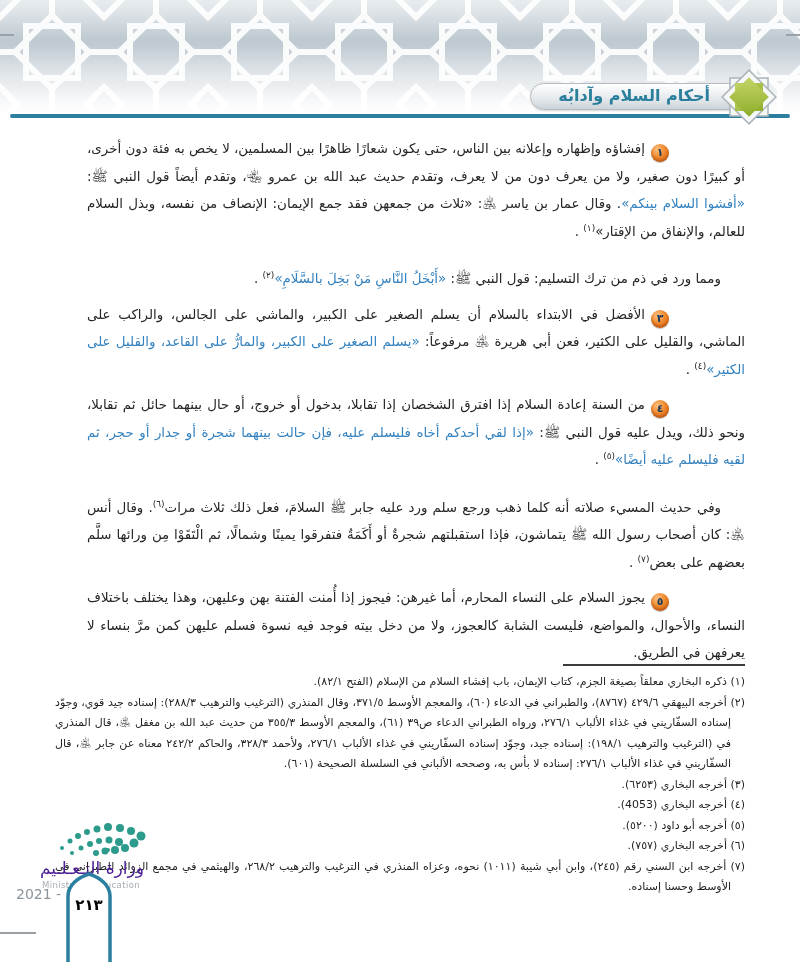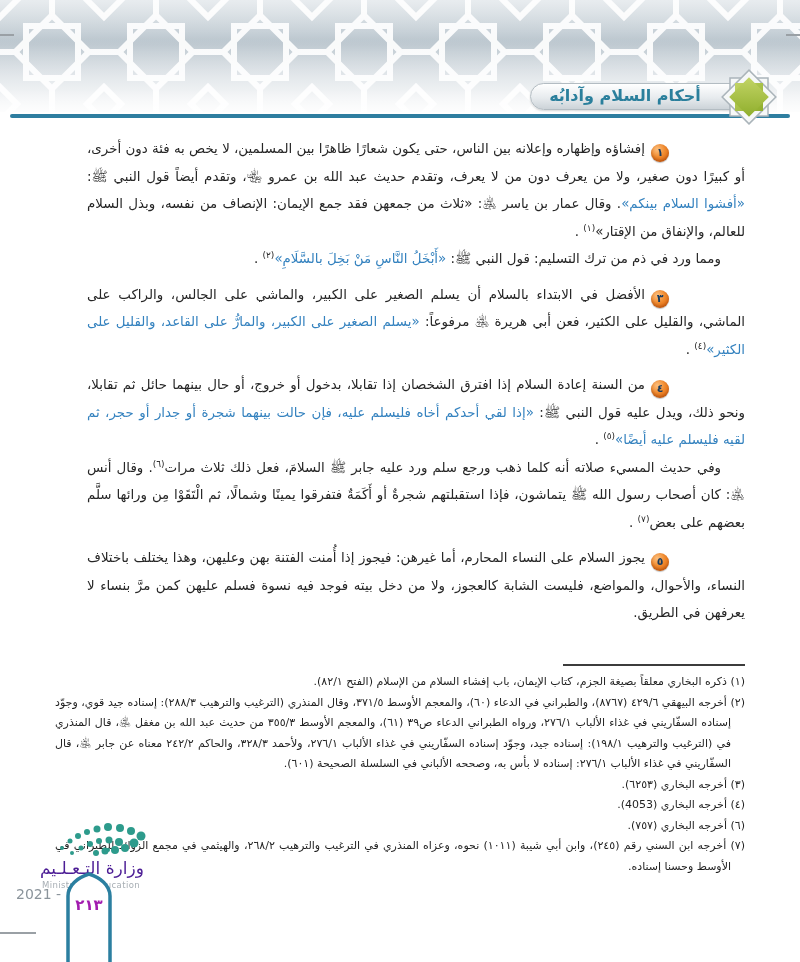--- a/index.html
+++ b/index.html
@@ -19,31 +19,31 @@
   .crop-bl-h { top:932px; left:0; width:36px; height:2px; }
   .crop-bl-v { top:938px; left:71px; width:2px; height:24px; }
 
   
   .title-wrap { position:absolute; top:80px; right:38px; width:232px; height:34px; }
   .title-bar  { position:absolute; top:3px; right:18px; left:0; height:27px;
                 background:linear-gradient(#ffffff,#e7ebee 55%,#ccd3d8);
                 border:1px solid #b3bcc2; border-radius:14px;
                 box-shadow:0 1px 2px rgba(0,0,0,.15); }
   .title-text { position:absolute; top:3px; right:52px; left:10px; height:27px;
-                line-height:26px; text-align:center; direction:rtl;
+                line-height:26px; text-align:right; direction:rtl;
                 color:#2a7f9c; font-weight:bold; font-size:16px; }
   .title-star { position:absolute; top:-12px; right:-16px; width:58px; height:58px; }
 
   
   .content { position:absolute; top:127px; right:55px; width:658px;
              direction:rtl; text-align:justify; color:#262626;
              font-size:13.4px; line-height:27.5px; }
   .para { margin-bottom:6px; }
   .block-num { text-indent:76px;margin-top:8px; }
-  .block-sub { text-indent:24px; }
+  .block-sub { text-indent:24px;margin-top:20px; }
   .num-badge { display:inline-block; width:18px; height:18px; border-radius:50%;
                background:radial-gradient(circle at 35% 30%, #fcbf7e, #f08a2e 45%, #dd5f07);
                box-shadow:inset 0 -2px 3px rgba(120,40,0,.4), 0 1px 1px rgba(0,0,0,.25);
                color:#173a5e; font-weight:bold; font-size:11px; line-height:18px;
                text-align:center; text-indent:0; vertical-align:-3px; margin-left:6px; }
   .hadith { color:#3482bf; }
   .fn-ref { font-size:9px; vertical-align:super; line-height:0; }
 
   
   .fn-sep { position:absolute; top:664px; right:55px; width:182px; height:2px; background:#3c3c3c; }
@@ -65,21 +65,21 @@
                  -9px -9px 0 1px #2d9b8c, 1px -10px 0 1.5px #2d9b8c, 11px -8px 0 2px #2d9b8c,
                  -12px 3px 0 1px #2d9b8c, -3px 1px 0 1.5px #2d9b8c, 7px 0px 0 2px #2d9b8c,
                  17px -2px 0 2px #2d9b8c, 26px -7px 0 2.5px #2d9b8c, 33px -14px 0 2.5px #2d9b8c; }
   .ministry-ar { position:absolute; left:4px; top:46px; width:150px; direction:rtl; text-align:left;
                  color:#4c1d95; font-weight:normal; font-size:17px; }
   .ministry-en { position:absolute; left:6px; top:68px; color:#a7aeb4; font-size:8.5px;
                  letter-spacing:.4px; }
   .edition-year { position:absolute; left:16px; top:886px; color:#8b949b; font-size:14px; z-index:1; }
   .page-badge { position:absolute; left:64px; top:872px; width:50px; height:92px; z-index:2; }
   .page-num { position:absolute; top:24px; left:0; width:100%; text-align:center;
-              color:#a21caf; font-weight:bold; font-size:15px; letter-spacing:4px; direction:rtl; }
+              color:#000000; font-weight:bold; font-size:15px; letter-spacing:4px; direction:rtl; }
 </style>
 </head>
 <body>
 
 <div class="page">
 
   <div class="header-band">
     <svg width="800" height="112" xmlns="http://www.w3.org/2000/svg">
       <defs>
         <linearGradient id="bandGrad" x1="0" y1="0" x2="0" y2="1">
@@ -158,20 +158,21 @@
         <div class="block-num"><span class="num-badge">٥</span><span>يجوز السلام على النساء المحارم، أما غيرهن: فيجوز إذا أُمنت الفتنة بهن وعليهن، وهذا يختلف باختلاف النساء، والأحوال، والمواضع، فليست الشابة كالعجوز، ولا من دخل بيته فوجد فيه نسوة فسلم عليهن كمن مرَّ بنساء لا يعرفهن في الطريق.</span></div>
       </div>
     </div>
 
   <div class="fn-sep"></div>
   <div class="footnotes" id="footnotes">
       <div class="footnote"><span class="fn-num">(١) </span><span>ذكره البخاري معلقاً بصيغة الجزم، كتاب الإيمان، باب إفشاء السلام من الإسلام (الفتح ٨٢/١).</span></div>
       <div class="footnote"><span class="fn-num">(٢) </span><span>أخرجه البيهقي ٤٢٩/٦ (٨٧٦٧)، والطبراني في الدعاء (٦٠)، والمعجم الأوسط ٣٧١/٥، وقال المنذري (الترغيب والترهيب ٢٨٨/٣): إسناده جيد قوي، وجوّد إسناده السفّاريني في غذاء الألباب ٢٧٦/١، ورواه الطبراني الدعاء ص٣٩ (٦١)، والمعجم الأوسط ٣٥٥/٣ من حديث عبد الله بن مغفل ﵁، قال المنذري في (الترغيب والترهيب ١٩٨/١): إسناده جيد، وجوّد إسناده السفّاريني في غذاء الألباب ٢٧٦/١، ولأحمد ٣٢٨/٣، والحاكم ٢٤٢/٢ معناه عن جابر ﵁، قال السفّاريني في غذاء الألباب ٢٧٦/١: إسناده لا بأس به، وصححه الألباني في السلسلة الصحيحة (٦٠١).</span></div>
       <div class="footnote"><span class="fn-num">(٣) </span><span>أخرجه البخاري (٦٢٥٣).</span></div>
       <div class="footnote"><span class="fn-num">(٤) </span><span>أخرجه البخاري (4053).</span></div>
+      <div class="footnote"><span class="fn-num">(٥) </span><span>أخرجه أبو داود (٥٢٠٠).</span></div>
       <div class="footnote"><span class="fn-num">(٦) </span><span>أخرجه البخاري (٧٥٧).</span></div>
       <div class="footnote"><span class="fn-num">(٧) </span><span>أخرجه ابن السني رقم (٢٤٥)، وابن أبي شيبة (١٠١١) نحوه، وعزاه المنذري في الترغيب والترهيب ٢٦٨/٢، والهيثمي في مجمع الزوائد للطبراني في الأوسط وحسنا إسناده.</span></div>
     </div>
 
   <div class="moe-logo">
     <div class="logo-dots"></div>
     <div class="ministry-ar">وزارة التـعـلـيم</div>
     <div class="ministry-en">Ministry of Education</div>
   </div>
   <div class="edition-year">2021 - 1443</div>

